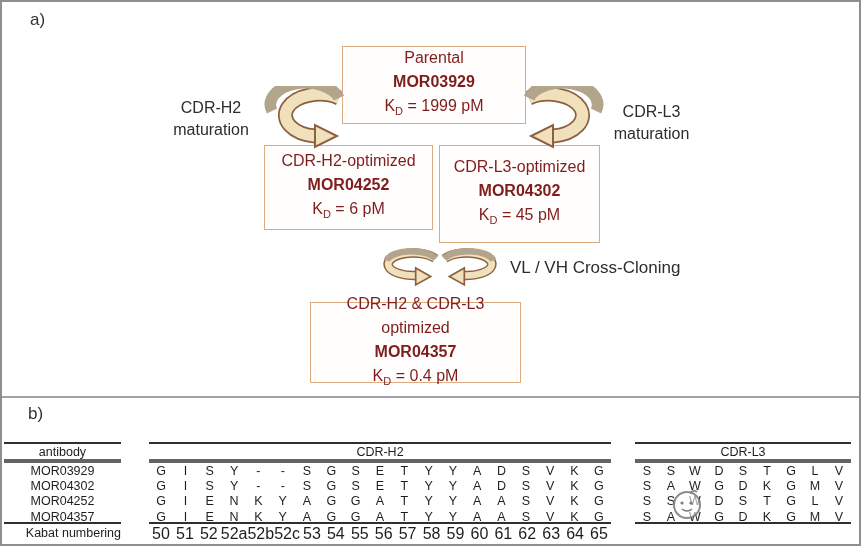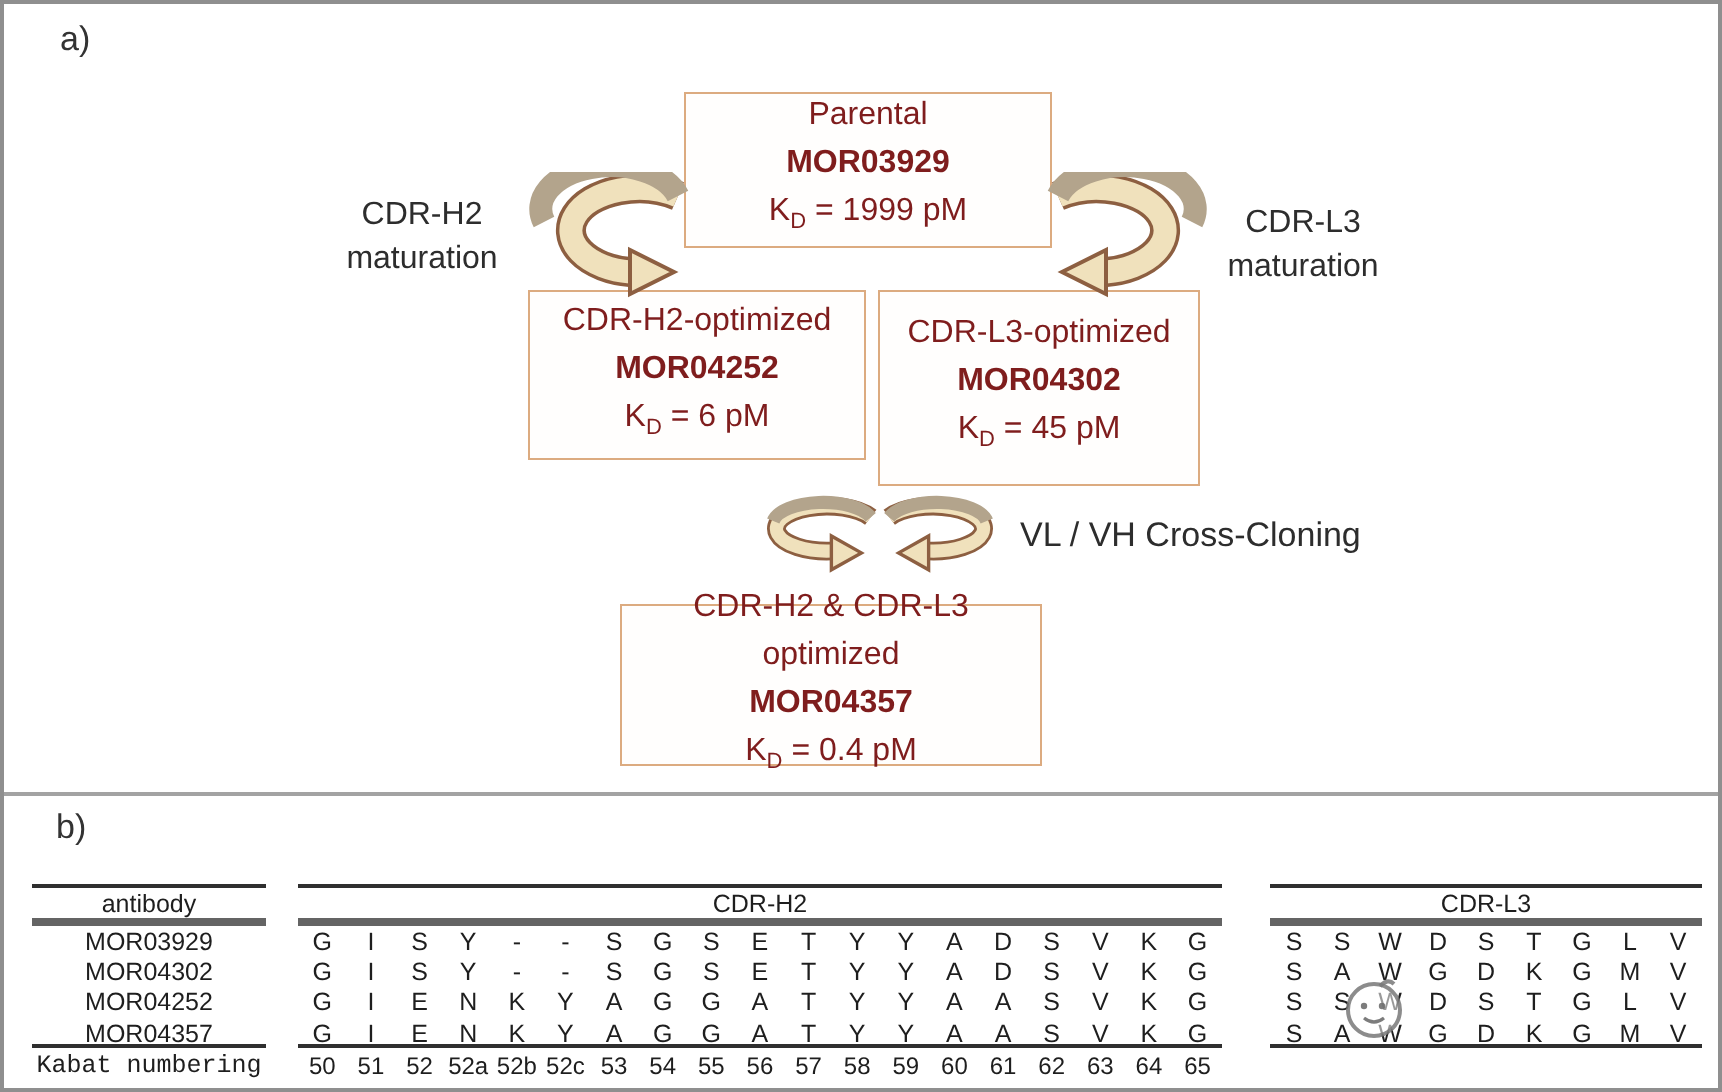--- a/index.html
+++ b/index.html
@@ -24,33 +24,33 @@
   #cross-label{position:absolute;left:508px;top:256px;font-size:17px;color:#2d2d2d;}
   .arrow{position:absolute;}
   #arrow-left{left:256px;top:84px;width:92px;height:64px;}
   #arrow-right{left:516px;top:84px;width:92px;height:64px;transform:scaleX(-1);}
   #cycle-left{left:379px;top:243px;width:60px;height:46px;}
   #cycle-right{left:437px;top:243px;width:60px;height:46px;transform:scaleX(-1);}
   
   .separator{position:absolute;left:0;top:394px;width:861px;height:2px;background:#a3a3a3;}
   
   .seq-block{position:absolute;top:438px;height:104px;font-size:12.5px;color:#1e1e1e;}
-  #antibody-block{left:14px;width:117px;}
+  #antibody-block{left:2px;width:117px;}
   #cdrh2{left:147px;width:462px;}
   #cdrl3{left:633px;width:216px;}
   .tline{position:absolute;left:0;top:2px;width:100%;height:1.5px;background:#2f2f2f;}
   .hdr{position:absolute;left:0;top:5px;width:100%;height:14px;text-align:center;line-height:14px;}
   .thick{position:absolute;left:0;top:19px;width:100%;height:3.5px;background:#646464;}
   .rows{position:absolute;left:0;top:24px;width:100%;}
   .seq-row{height:15.2px;line-height:15.2px;text-align:center;white-space:nowrap;}
   .cells,.kabat{display:flex;}
   .cell{flex:1 1 0;text-align:center;}
   .midline{position:absolute;left:0;top:82px;width:100%;height:2px;background:#2f2f2f;}
-  .kabat{position:absolute;left:0;top:86px;width:100%;height:15px;line-height:15px;font-size:12px;}
-  .kabat-label{position:absolute;left:0;top:86px;width:100%;height:15px;line-height:15px;text-align:center;font-family:Liberation Mono, monospace;}
+  .kabat{position:absolute;left:0;top:86px;width:100%;height:15px;line-height:15px;font-size:16px;}
+  .kabat-label{position:absolute;left:0;top:86px;width:100%;height:15px;line-height:15px;text-align:right;}
   
   .watermark{position:absolute;left:668px;top:485px;display:flex;align-items:center;pointer-events:none;}
   .wm-text{font-size:26px;font-weight:bold;letter-spacing:-1px;color:rgba(255,255,255,0.55);
            -webkit-text-stroke:1.3px rgba(120,120,120,0.85);margin-left:2px;white-space:nowrap;}
 </style>
 </head>
 <body>
 
 <div class="stage">
 

